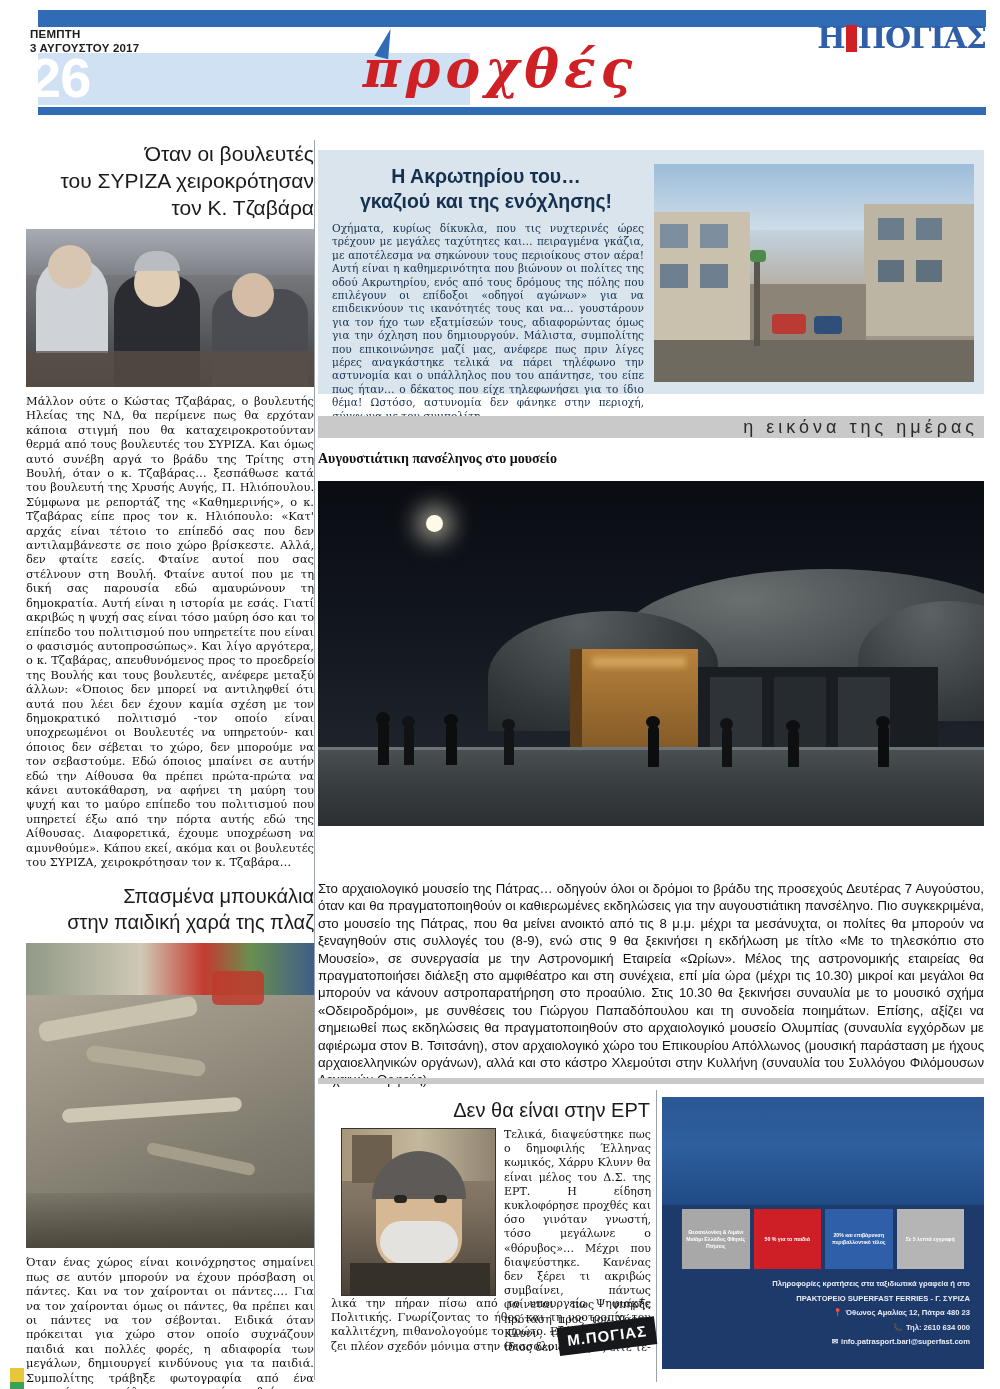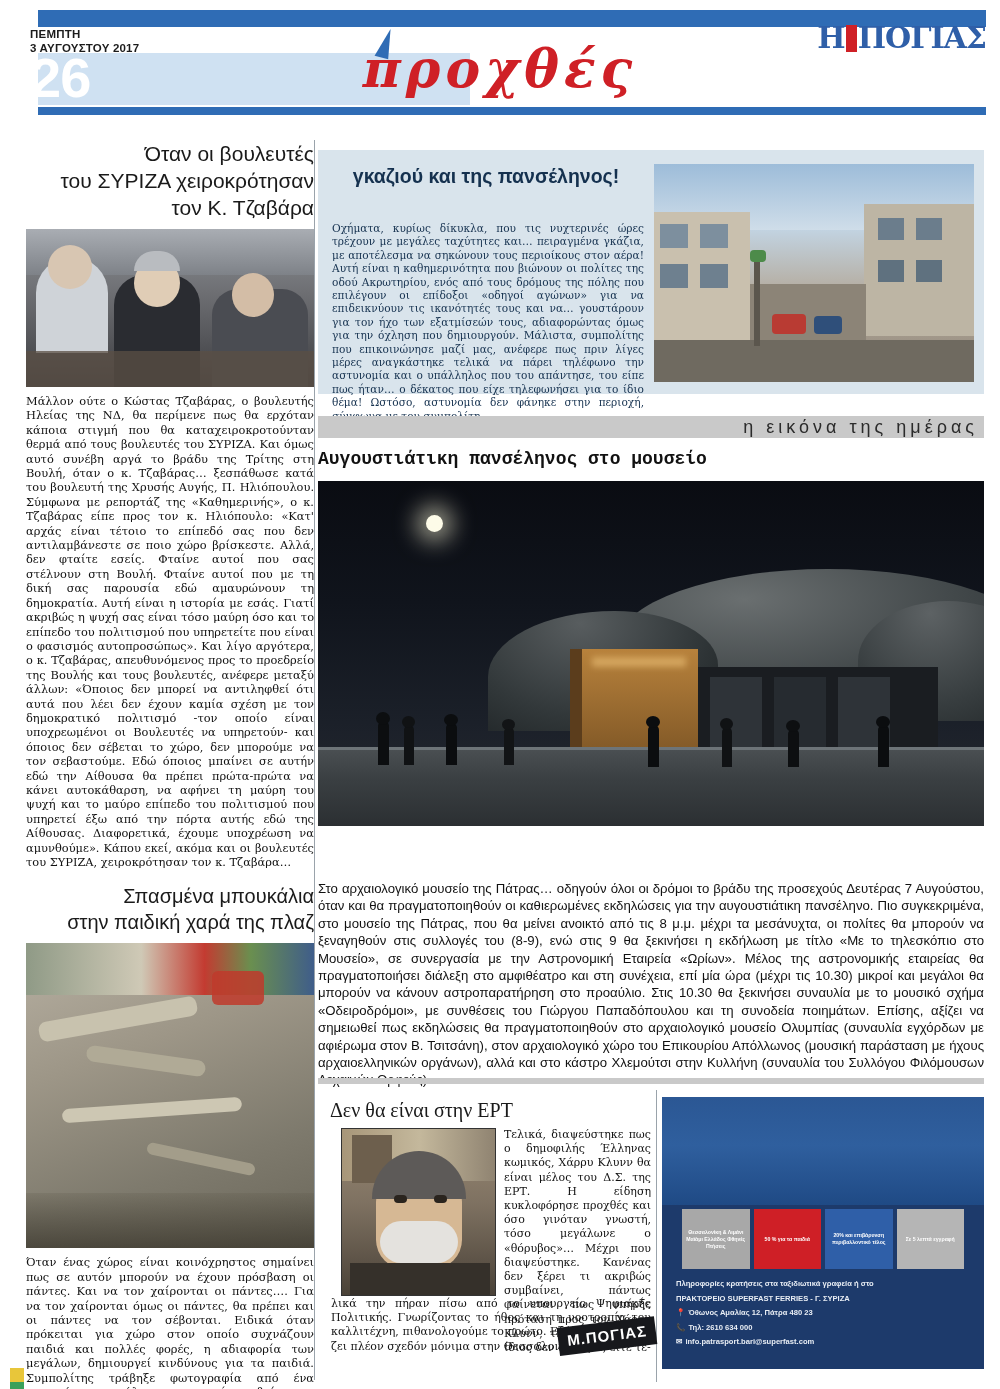--- a/index.html
+++ b/index.html
@@ -129,39 +129,39 @@
     position: absolute; left: 318px; top: 416px; width: 666px; height: 22px;
     background: #c9c9c9;
   }
   .iod-bar-label {
     position: absolute; right: 22px; top: 417px;
     font-family: "Liberation Sans", sans-serif;
     font-size: 18px; letter-spacing: 4px; color: #2b2b2b; line-height: 21px;
   }
   .iod-title {
     position: absolute; left: 318px; top: 446px;
-    font-family: Liberation Mono, monospace;
-    font-weight: bold; font-size: 18px; color: #111; line-height: 26px;
+    font-family: Liberation Serif, serif;
+    font-weight: bold; font-size: 14px; color: #111; line-height: 26px;
   }
   .iod-photo {
     position: absolute; left: 318px; top: 481px; width: 666px; height: 345px;
     overflow: hidden; background: #0b0c10;
   }
   .iod-text {
     position: absolute; left: 318px; top: 836px; width: 666px; margin-top: 44px;
   }
 
   .hr-grey { position: absolute; background: #c9c9c9; height: 6px; }
   .vr-thin { position: absolute; background: #9aa3ab; width: 1px; }
 
   
   .ert-title {
     position: absolute; left: 330px; top: 1098px; width: 320px;
-    text-align: left;
-    font-family: Liberation Serif, serif;
+    text-align: right;
+    font-family: Liberation Sans, sans-serif;
     font-weight: 400; font-size: 20px; color: #1a1a1a; line-height: 25px;
   }
   .ert-photo {
     position: absolute; left: 341px; top: 1128px; width: 155px; height: 168px;
     overflow: hidden; background: #6d6257;
     border: 1px solid #333;
   }
   .ert-text-right {
     position: absolute; left: 504px; top: 1128px; width: 147px;
     font-family: "DejaVu Serif", serif;
@@ -229,21 +229,21 @@
     text-align: center; padding: 4px 3px;
     font-family: "Liberation Sans", sans-serif;
     font-size: 5.2px; line-height: 7px; font-weight: bold;
   }
   .tile-a { background: #a8a8a8; color: #ffffff; }
   .tile-b { background: #cf1f26; color: #ffffff; }
   .tile-c { background: #2f5fa8; color: #ffffff; }
   .tile-d { background: #b5b5b5; color: #ffffff; }
   .ad-contact {
     position: absolute; left: 14px; top: 180px; width: 294px;
-    text-align: left; color: #e8edf4;
+    text-align: right; color: #e8edf4;
     font-family: "Liberation Sans", sans-serif;
     font-size: 7.6px; line-height: 14.5px; font-weight: bold;
   }
   .ad-contact .row { white-space: nowrap; }
   .ad-contact .ico { display: inline-block; margin-right: 3px; }
 
   
   .gradlayer { position: absolute; inset: 0; }
 </style>
 </head>
@@ -307,21 +307,22 @@
       <div style="position:absolute;left:120px;top:210px;width:110px;height:12px;background:#a39d8a;transform:rotate(12deg);border-radius:6px;"></div>
       <div style="position:absolute;left:0;top:250px;width:288px;height:55px;background:linear-gradient(180deg,rgba(90,85,70,.2),rgba(60,56,46,.75));"></div>
       <div style="position:absolute;left:186px;top:28px;width:52px;height:34px;background:#c0392b;border-radius:6px;opacity:.85;"></div>
     </div>
 
     <div class="body-serif" style="margin-top:7px;">Όταν ένας χώρος είναι κοινόχρηστος σημαίνει πως σε αυτόν μπορούν να έχουν πρόσβαση οι πάντες. Και να τον χαίρονται οι πάντες…. Για να τον χαίρονται όμως οι πάντες, θα πρέπει και οι πάντες να τον σέβονται. Ειδικά όταν πρόκειται για χώρο στον οποίο συχνάζουν παιδιά και πολλές φορές, η αδιαφορία των μεγάλων, δημιουργεί κινδύνους για τα παιδιά. Συμπολίτης τράβηξε φωτογραφία από ένα σπασμένο μπουκάλι στην περιοχή που βρίσκεται η μικρή παιδική χαρά στην πλαζ. Και όπως μας είπε, πήρε το παιδί του και… έφυγε τρέχοντας! Καθώς όμως στην περιοχή της πλαζ καταφεύγουν καθημερινά χιλιάδες άνθρωποι και εκατοντάδες παιδιά, διατηρούμε την άποψη ότι αφενός ο δήμος της Πάτρας θα πρέπει να έχει καθημερινά το νου του στους κοινόχρηστους χώρους και να επιμελείται την καθαριότητά τους και αφετέρου, ο καθένας εξ ημών, να κατανοεί πως ο συγκεκριμένος, όπως και όλοι οι κοινόχρηστοι χώροι στην πόλη, ανήκουν σε όλους μας και όλοι είμαστε υπεύθυνοι για τη συντήρησή τους.</div>
   </div>
 
   <div class="gasbox">
     <div class="gas-title">
-      <div>γκαζιού και της πανσέληνος!</div>
+      <div>Η Ακρωτηρίου του…</div>
+      <div>γκαζιού και της ενόχλησης!</div>
     </div>
     <div class="gas-text">Οχήματα, κυρίως δίκυκλα, που τις νυχτερινές ώρες τρέχουν με μεγάλες ταχύτητες και… πειραγμένα γκάζια, με αποτέλεσμα να σηκώνουν τους περιοίκους στον αέρα! Αυτή είναι η καθημερινότητα που βιώνουν οι πολίτες της οδού Ακρωτηρίου, ενός από τους δρόμους της πόλης που επιλέγουν οι επίδοξοι «οδηγοί αγώνων» για να επιδεικνύουν τις ικανότητές τους και να… γουστάρουν για τον ήχο των εξατμίσεών τους, αδιαφορώντας όμως για την όχληση που δημιουργούν. Μάλιστα, συμπολίτης που επικοινώνησε μαζί μας, ανέφερε πως πριν λίγες μέρες αναγκάστηκε τελικά να πάρει τηλέφωνο την αστυνομία και ο υπάλληλος που του απάντησε, του είπε πως ήταν… ο δέκατος που είχε τηλεφωνήσει για το ίδιο θέμα! Ωστόσο, αστυνομία δεν φάνηκε στην περιοχή, σύμφωνα με τον συμπολίτη…</div>
 
     <div class="gas-photo">
       <div class="gradlayer" style="background:linear-gradient(180deg,#a8c4dd 0%,#c3d6e6 28%,#b4aa9c 60%,#8d8376 100%);"></div>
       <div style="position:absolute;left:0;top:0;width:320px;height:66px;background:linear-gradient(180deg,#9dbcd9,#cfdde9);"></div>
       <div style="position:absolute;left:0;top:48px;width:96px;height:130px;background:#c9c0ae;"></div>
       <div style="position:absolute;left:6px;top:60px;width:28px;height:24px;background:#7d8f9e;"></div>
       <div style="position:absolute;left:46px;top:60px;width:28px;height:24px;background:#7d8f9e;"></div>
       <div style="position:absolute;left:6px;top:100px;width:28px;height:24px;background:#6e808f;"></div>

